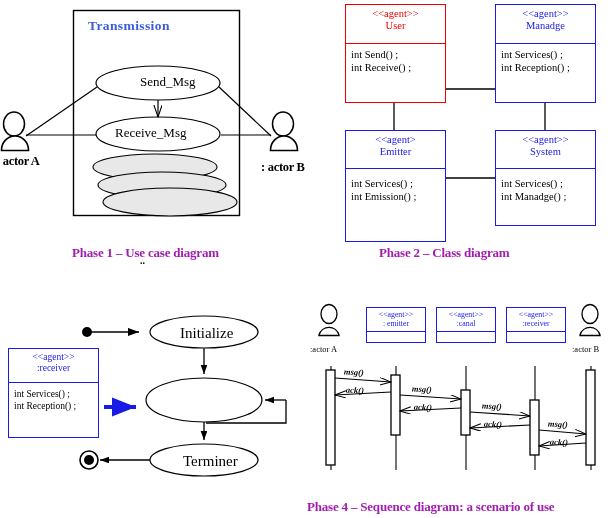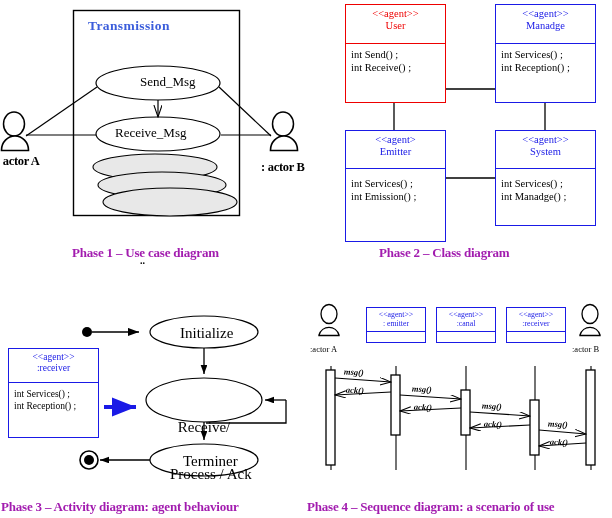--- a/index.html
+++ b/index.html
@@ -249,28 +249,23 @@
       <div>:receiver</div>
     </div>
     <div class="body" style="font-size:9.5px;line-height:12px;padding-top:5px;">
       <div>int Services() ;</div>
       <div>int Reception() ;</div>
     </div>
   </div>
 
   <div class="t act-label" style="left:180px;top:326px;">Initialize</div>
 
-  <div class="t act-label" style="left:170px;top:388px;width:68px;text-align:center;">
-    <div>Receive/</div>
-    <div>Process / Ack</div>
-  </div>
 
   <div class="t act-label" style="left:183px;top:454px;">Terminer</div>
 
-  <div class="t caption" style="left:1px;top:500px;">Phase 3 – Activity diagram: agent behaviour</div>
 
   <div class="lbox" style="left:366px;top:307px;width:60px;height:36px;">
     <div class="lh" style="height:24px;">
       <div>&lt;&lt;agent&gt;&gt;</div>
       <div>: emitter</div>
     </div>
     <div class="lb"></div>
   </div>
 
   <div class="lbox" style="left:436px;top:307px;width:60px;height:36px;">

